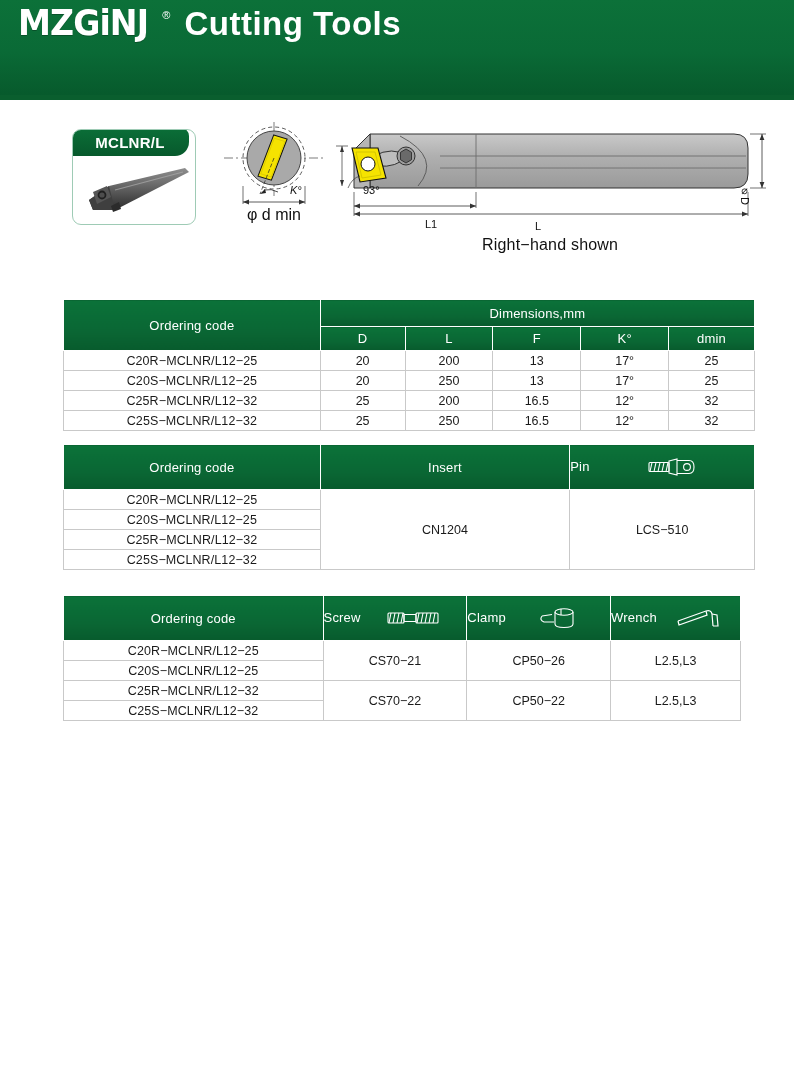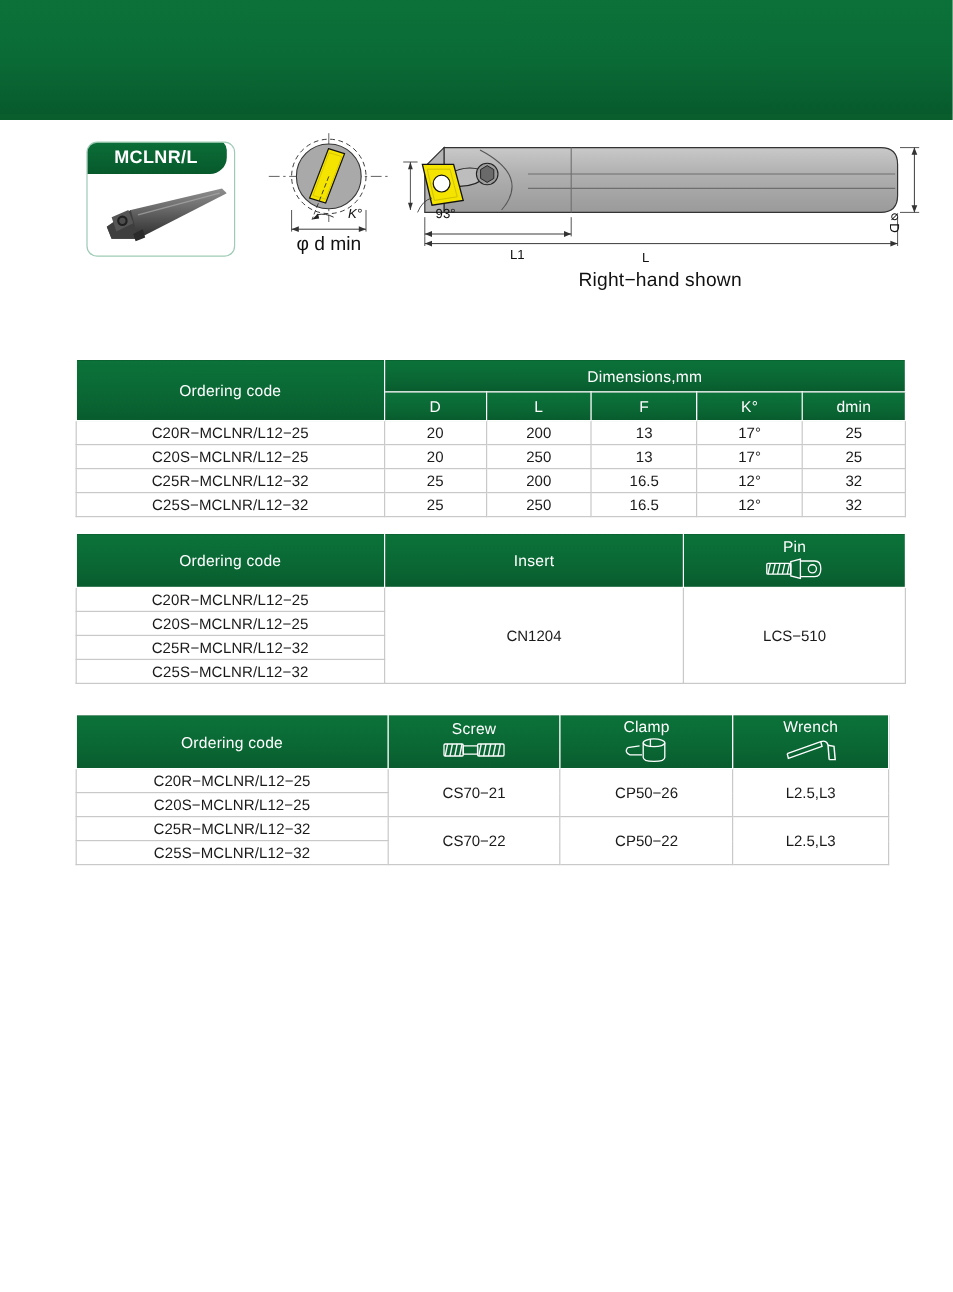--- a/index.html
+++ b/index.html
@@ -71,21 +71,21 @@
   .banner-cn {
     font-family: "DejaVu Sans", sans-serif;
     font-weight: bold;
     font-style: italic;
     font-size: 26px;
   }
 
   
   .diagram-strip {
     position: absolute;
-    left: 0; top: 93px;
+    left: 0; top: 104px;
     width: 794px;
     height: 150px;
   }
 
   
   .photo-card {
     position: absolute;
     left: 72px; top: 25px;
     width: 124px; height: 96px;
     border: 1px solid #9ecbb5;
@@ -185,31 +185,35 @@
   .code-cell {
     font-size: 12.5px;
     letter-spacing: 0.1px;
   }
   .hdr-icon {
     display: block;
     margin: 1px auto 0 auto;
   }
   .hdr-stack {
     display: flex;
-    flex-direction: column;
     align-items: center;
     justify-content: center;
     line-height: 1.05;
     padding: 2px 0 3px 0;
   }
 </style>
 </head>
 <body>
 
 <div class="banner">
+  <div class="banner-row1">
+    <span class="logo-word">MZGiNJ</span>
+    <span class="logo-reg">®</span>
+    <span class="banner-title">Cutting Tools</span>
+  </div>
 </div>
 
 <div class="diagram-strip">
 
   <div class="photo-card">
     <div class="photo-badge">MCLNR/L</div>
     <svg class="photo-bar" viewBox="0 0 104 50">
       <defs>
         <linearGradient id="barg" x1="0" y1="0" x2="0" y2="1">
           <stop offset="0%" stop-color="#8e8e8e"></stop>

